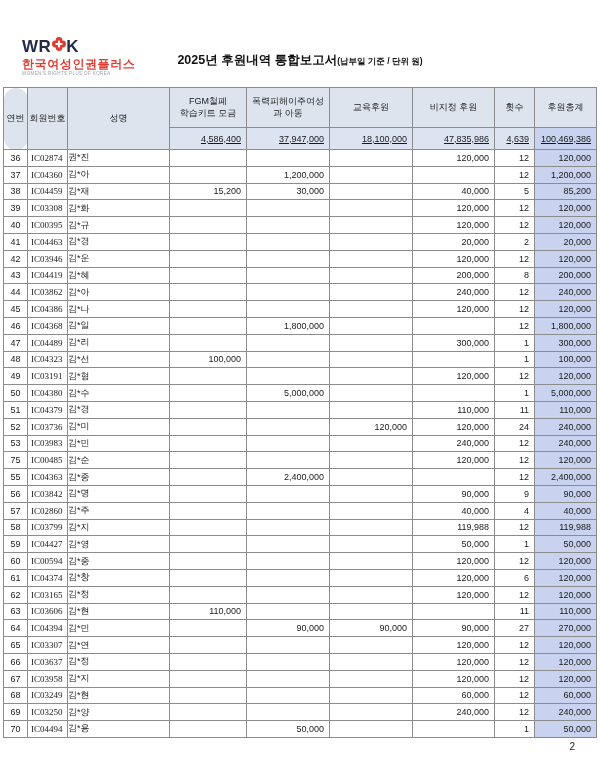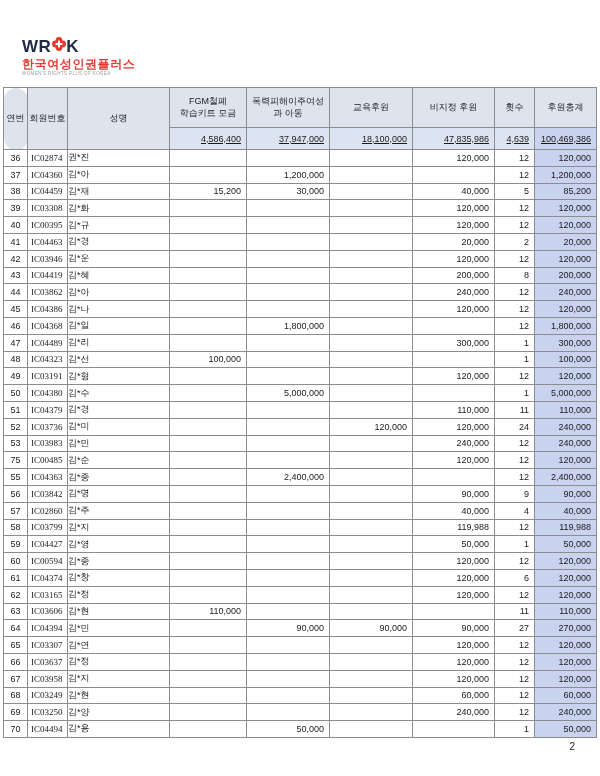--- a/index.html
+++ b/index.html
@@ -94,20 +94,23 @@
             <circle cx="2.9" cy="6" r="2.9" fill="#e23b30"></circle>
             <circle cx="9.1" cy="6" r="2.9" fill="#e23b30"></circle>
             <rect x="5.15" y="3.1" width="1.7" height="5.8" fill="#ffffff"></rect>
             <rect x="3.1" y="5.15" width="5.8" height="1.7" fill="#ffffff"></rect>
           </svg>
         </span>
         <span>K</span>
       </div>
       <div class="logo-ko">한국여성인권플러스</div>
       <div class="logo-en">WOMEN'S RIGHTS PLUS OF KOREA</div>
+    </div>
+    <div class="title-wrap">
+      <span class="title-main">2025년 후원내역 통합보고서</span><span class="title-suffix">(납부일 기준 / 단위 원)</span>
     </div>
   </div>
 
   <table class="data-table">
     <colgroup>
       <col style="width:24px">
         <col style="width:40px">
         <col style="width:102px">
       <col style="width:77px">
         <col style="width:83px">

